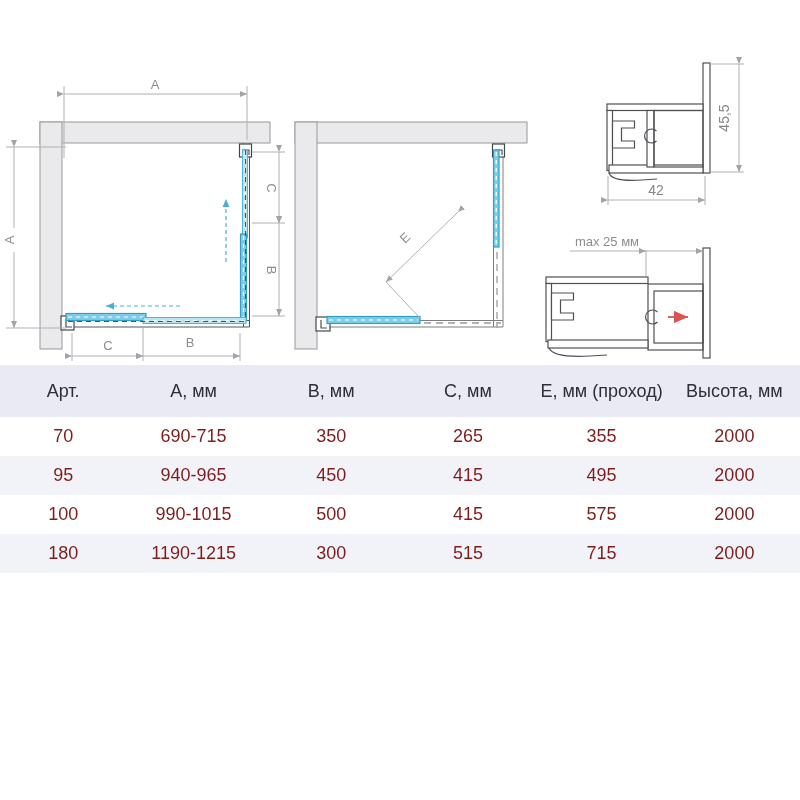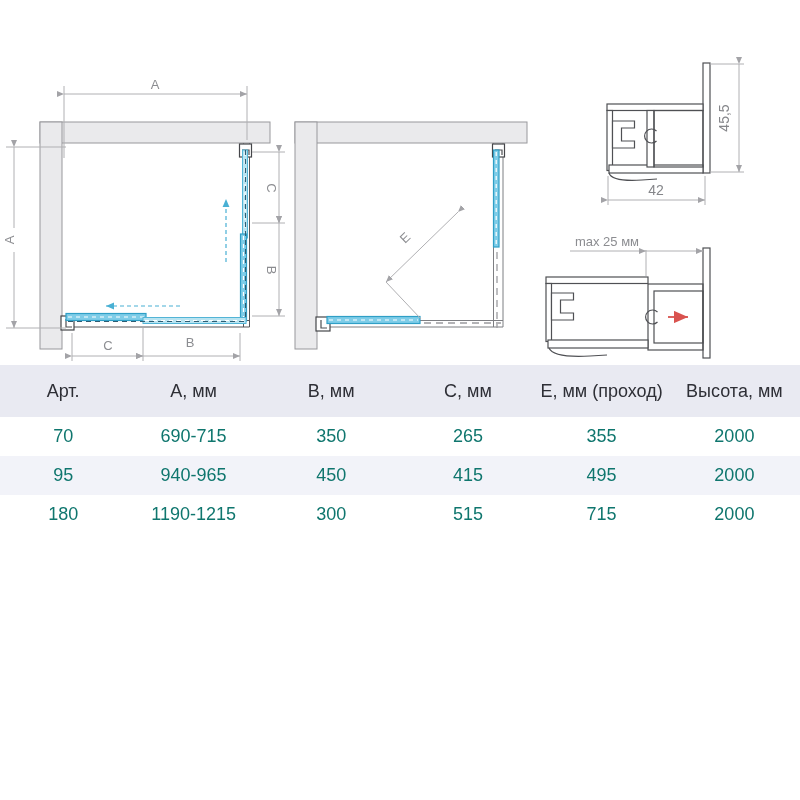--- a/index.html
+++ b/index.html
@@ -21,21 +21,21 @@
   .dimlbl2{font-size:14px;fill:#85868a;}
   .profile{fill:#ffffff;stroke:#4f5054;stroke-width:1.2;}
   .profile-line{stroke:#4f5054;stroke-width:1.2;fill:none;}
   .cyan-arrow{stroke:#49b0d4;stroke-width:1.2;stroke-dasharray:4,3;fill:none;}
   .red-arrow{stroke:#d9534f;stroke-width:1.8;fill:none;}
   
   #size-table{position:absolute;left:0;top:365px;width:800px;
               border-collapse:collapse;table-layout:fixed;}
   #size-table th{height:52px;background:#e9eaf2;font-size:18px;font-weight:500;
                  color:#2e2f36;text-align:center;vertical-align:middle;padding:0;}
-  #size-table td{height:39px;font-size:18px;font-weight:400;color:#0f766e;
+  #size-table td{height:39px;font-size:18px;font-weight:400;color:#7f1d1d;
                  text-align:center;vertical-align:middle;padding:0;}
   #size-table tbody tr:nth-child(even){background:#f2f3f9;}
 </style>
 </head>
 <body>
 
 <svg id="drawings" width="800" height="372" viewBox="0 0 800 372">
   <defs>
     <marker id="ar" markerWidth="8" markerHeight="6" refX="7" refY="3" orient="auto">
       <path d="M0,0 L7,3 L0,6 Z" fill="#a3a3a7"></path>
@@ -205,20 +205,28 @@
     </tr>
     <tr>
       <td>95</td>
       <td>940-965</td>
       <td>450</td>
       <td>415</td>
       <td>495</td>
       <td>2000</td>
     </tr>
     <tr>
+      <td>100</td>
+      <td>990-1015</td>
+      <td>500</td>
+      <td>415</td>
+      <td>575</td>
+      <td>2000</td>
+    </tr>
+    <tr>
       <td>180</td>
       <td>1190-1215</td>
       <td>300</td>
       <td>515</td>
       <td>715</td>
       <td>2000</td>
     </tr>
   </tbody>
 </table>
 

